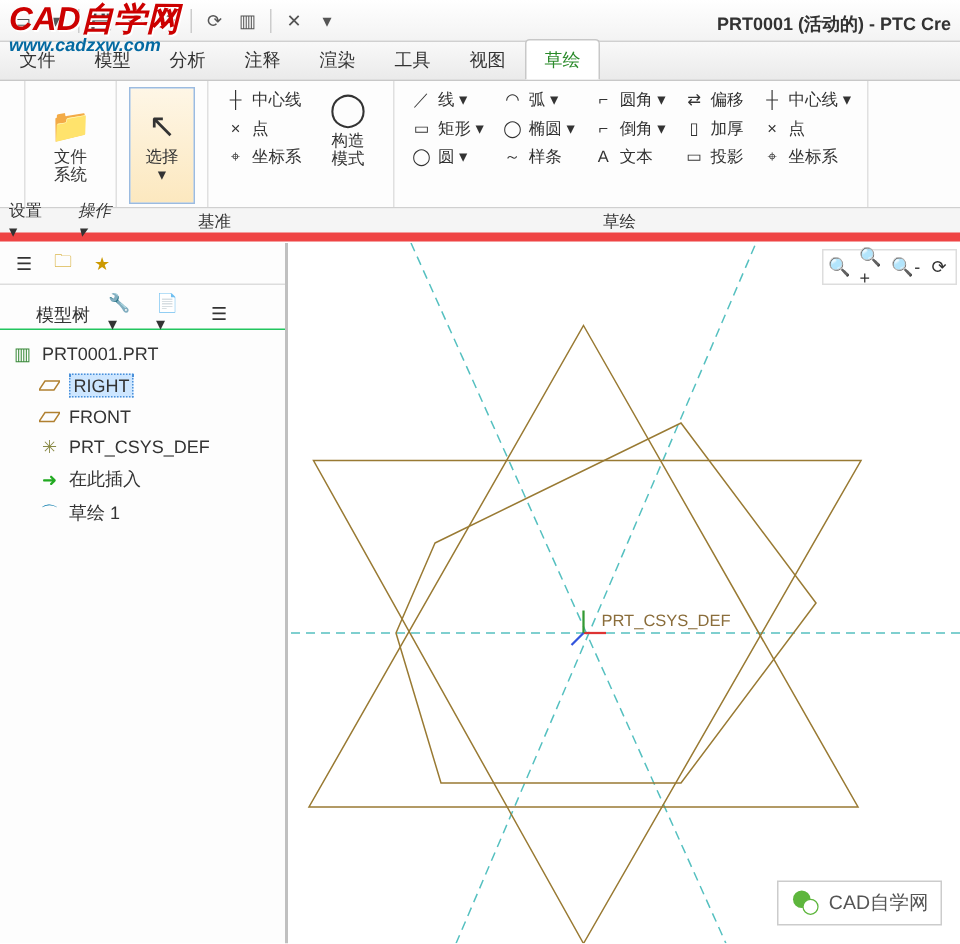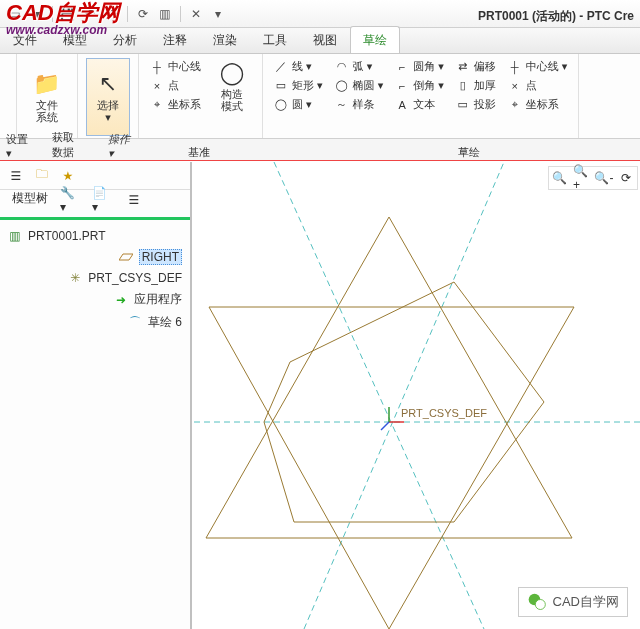--- a/index.html
+++ b/index.html
@@ -1,47 +1,47 @@
 <!DOCTYPE html>
 <html><head>
 <meta charset="utf-8">
 <style>
 * { margin:0; padding:0; box-sizing:border-box; font-family:"Microsoft YaHei",SimSun,Arial,sans-serif; }
 body { width:640px; height:629px; background:#fff; position:relative; overflow:hidden; font-size:12px; color:#333; }
 .watermark { position:absolute; top:2px; left:6px; z-index:50; pointer-events:none; }
 .watermark .wm1 { font:italic bold 22px/1 Arial; color:#c00; text-shadow:1px 1px 0 #fff; }
-.watermark .wm2 { font:italic bold 12px/1 Arial; color:#701a75; }
+.watermark .wm2 { font:italic bold 12px/1 Arial; color:#0369a1; }
 .titlebar { height:28px; background:linear-gradient(#fff,#f3f3f3); border-bottom:1px solid #d0d0d0; display:flex; align-items:center; }
 .qat { display:flex; gap:4px; padding:2px 6px; align-items:center; }
 .qat-btn { width:18px; height:18px; display:flex; align-items:center; justify-content:center; color:#555; }
 .qat-sep { width:1px; height:16px; background:#ccc; margin:0 2px; }
 .title-text { position:absolute; right:6px; top:8px; font-weight:bold; color:#333; }
 .menubar { height:26px; background:linear-gradient(#f9f9f9,#eaeaea); border-bottom:1px solid #c8c8c8; display:flex; align-items:flex-end; }
 .menu-item { padding:5px 12px 4px; color:#333; border:1px solid transparent; border-bottom:none; }
 .menu-item.active { background:#fff; border-color:#c8c8c8; color:#2a8a2a; border-radius:3px 3px 0 0; }
 .ribbon { background:#fdfdfd; border-bottom:1px solid #d0d0d0; display:flex; height:85px; }
 .rib-group { border-right:1px solid #e0e0e0; padding:4px 8px 2px; display:flex; flex-direction:column; justify-content:space-between; }
 .rib-body { display:flex; gap:6px; flex:1; }
 .big-btn { width:44px; display:flex; flex-direction:column; align-items:center; justify-content:center; gap:2px; padding:2px; }
 .big-btn.sel { border:1px solid #9bbbe0; background:linear-gradient(#fef6e6,#fce8bf); }
 .big-ic { font-size:22px; }
 .big-lbl { font-size:11px; text-align:center; line-height:1.1; }
 .small-rows { display:flex; flex-direction:column; gap:2px; }
 .small-btn { display:flex; align-items:center; gap:4px; padding:1px 3px; font-size:11px; white-space:nowrap; }
 .sm-ic { width:14px; text-align:center; }
-.panel-row { height:22px; background:#f5f5f5; border-bottom:1px solid #ef4444; display:flex; align-items:flex-end; }
+.panel-row { height:22px; background:#f5f5f5; border-bottom:6px solid #ef4444; display:flex; align-items:center; }
 .panel-lbl { padding:0 12px; font-size:11px; color:#333; }
 .panel-lbl.set { padding-left:6px; }
 .tree-panel { position:absolute; left:0; top:162px; width:192px; bottom:0; border-right:2px solid #c0c0c0; background:#fdfdfd; }
 .tree-bar1 { height:28px; border-bottom:1px solid #ddd; display:flex; align-items:center; gap:6px; padding:0 6px; }
 .tb-ic { width:20px; height:20px; display:flex; align-items:center; justify-content:center; }
-.tree-bar2 { height:30px; border-bottom:3px solid #22c55e; display:flex; align-items:flex-start; gap:12px; padding:0 12px; font-size:12px; }
+.tree-bar2 { height:30px; border-bottom:1px solid #22c55e; display:flex; align-items:flex-end; gap:12px; padding:0 24px; font-size:12px; }
 .tree-body { padding:6px 0; }
 .tree-node { display:flex; align-items:center; gap:6px; padding:3px 8px; font-size:12px; }
-.tree-node.child { padding-left:26px;justify-content:flex-end; }
+.tree-node.child { padding-left:26px; }
 .tree-node.sel span.lbl { background:#cde6ff; border:1px dotted #4a90d9; padding:0 2px; }
 .node-ic { width:14px; height:14px; display:flex; align-items:center; justify-content:center; font-size:12px; }
 .plane-ic svg { width:14px; height:10px; }
 .canvas { position:absolute; left:194px; top:162px; right:0; bottom:0; background:#fff; overflow:hidden; }
 .view-toolbar { position:absolute; top:4px; right:2px; display:flex; gap:4px; background:rgba(255,255,255,.8); padding:2px; border:1px solid #ddd; }
 .vt-btn { width:18px; height:18px; display:flex; align-items:center; justify-content:center; font-size:12px; }
 svg.drawing { width:100%; height:100%; }
 .wechat-card { position:absolute; bottom:12px; right:12px; background:rgba(255,255,255,.95); border:1px solid #ccc; padding:4px 8px; display:flex; align-items:center; gap:6px; font-size:13px; color:#555; }
 .wc-name { font-weight:500; }
 </style>
@@ -197,21 +197,20 @@
             <span class="sm-ic">⌖</span>
             <span>坐标系</span>
           </div>
         </div>
       </div>
     </div>
   </div>
 
 <div class="panel-row" id="panel-row">
     <div class="panel-lbl set" style="width: 40px;">设置 ▾</div>
-    <div class="panel-lbl " style="width: 56px;">获取数据</div>
     <div class="panel-lbl " style="width: 50px; font-style: italic;">操作 ▾</div>
     <div class="panel-lbl " style="width: 30px;"></div>
     <div class="panel-lbl " style="width: 100px; font-family: Liberation Serif, serif;">基准</div>
     <div class="panel-lbl " style="width: 170px;"></div>
     <div class="panel-lbl " style="width: 140px;">草绘</div>
   </div>
 
 <div class="tree-panel">
   <div class="tree-bar1">
     <span class="tb-ic">☰</span>
@@ -231,30 +230,38 @@
       </div>
       <div class="tree-node child sel">
         <span class="node-ic plane-ic">
           <svg viewBox="0 0 14 10">
             <polygon points="0,8 10,8 14,2 4,2" fill="none" stroke="#b08030" stroke-width="1"></polygon>
           </svg>
         </span>
         <span class="lbl">RIGHT</span>
       </div>
       <div class="tree-node child">
+        <span class="node-ic plane-ic">
+          <svg viewBox="0 0 14 10">
+            <polygon points="0,8 10,8 14,2 4,2" fill="none" stroke="#b08030" stroke-width="1"></polygon>
+          </svg>
+        </span>
+        <span class="lbl">FRONT</span>
+      </div>
+      <div class="tree-node child">
         <span class="node-ic" style="color:#884">✳</span>
         <span class="lbl">PRT_CSYS_DEF</span>
       </div>
       <div class="tree-node child">
         <span class="node-ic" style="color:#2a2">➜</span>
-        <span class="lbl">应用程序</span>
+        <span class="lbl">在此插入</span>
       </div>
       <div class="tree-node child">
         <span class="node-ic" style="color:#07a">⌒</span>
-        <span class="lbl">草绘 6</span>
+        <span class="lbl">草绘 1</span>
       </div>
     </div>
 </div>
 
 <div class="canvas">
   <svg class="drawing" viewBox="0 0 446 467">
 
     <line x1="0" y1="260" x2="446" y2="260" stroke="#55c0c0" stroke-width="1" stroke-dasharray="6 4"></line>
     <line x1="110" y1="467" x2="310" y2="0" stroke="#55c0c0" stroke-width="1" stroke-dasharray="6 4"></line>
     <line x1="80" y1="0" x2="290" y2="467" stroke="#55c0c0" stroke-width="1" stroke-dasharray="6 4"></line>

